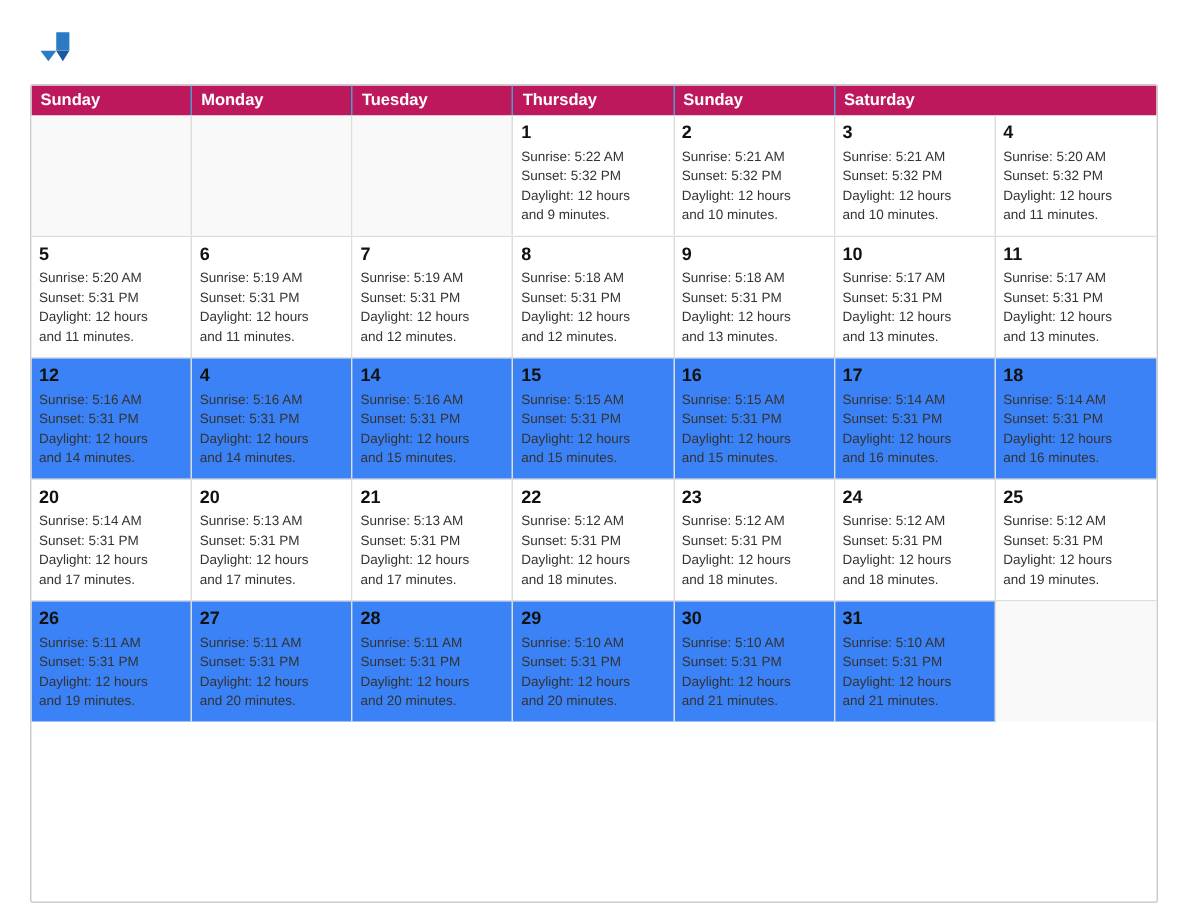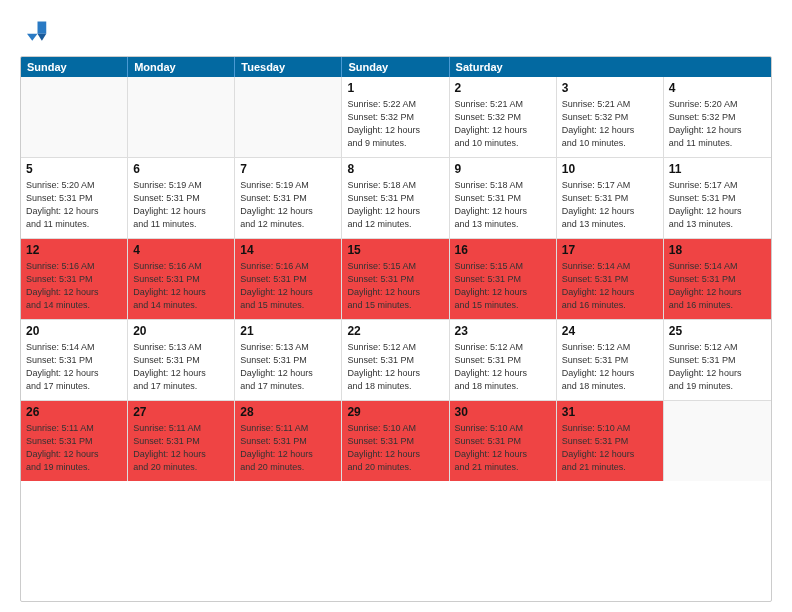--- a/index.html
+++ b/index.html
@@ -47,21 +47,21 @@
     }
     .calendar {
       flex: 1;
       border: 1px solid #ccc;
       border-radius: 2px;
       overflow: hidden;
     }
     .cal-header {
       display: grid;
       grid-template-columns: repeat(7, 1fr);
-      background: #0369a1;
+      background: #be185d;
     }
     .cal-header-cell {
       color: #fff;
       font-size: 11px;
       font-weight: bold;
       padding: 4px 6px;
       text-align: left;
       border-right: 1px solid #4a9ad4;
     }
     .cal-header-cell:last-child { border-right: none; }
@@ -79,21 +79,21 @@
       padding: 4px 5px;
       border-right: 1px solid #ddd;
       min-height: 80px;
       font-size: 9.5px;
       color: #333;
       vertical-align: top;
       background: #fff;
     }
     .cal-cell:last-child { border-right: none; }
     .cal-cell.empty { background: #f9f9f9; }
-    .cal-cell.shaded { background: #ef4444; }
+    .cal-cell.shaded { background: #3b82f6; }
     .day-num {
       font-size: 12px;
       font-weight: bold;
       margin-bottom: 3px;
       color: #111;
     }
     .day-info {
       font-size: 9px;
       line-height: 1.45;
       color: #333;
@@ -119,20 +119,21 @@
       <div class="month-title"></div>
       <div class="subtitle"></div>
     </div>
   </div>
 
   <div class="calendar">
     <div class="cal-header" id="cal-header">
         <div class="cal-header-cell">Sunday</div>
         <div class="cal-header-cell">Monday</div>
         <div class="cal-header-cell">Tuesday</div>
+        <div class="cal-header-cell">Thursday</div>
         <div class="cal-header-cell">Sunday</div>
         <div class="cal-header-cell">Saturday</div>
       </div>
     <div class="cal-body" id="cal-body">
         <div class="cal-row">
           <div class="cal-cell empty"></div>
           <div class="cal-cell empty"></div>
           <div class="cal-cell empty"></div>
           <div class="cal-cell">
             <div class="day-num">1</div>

